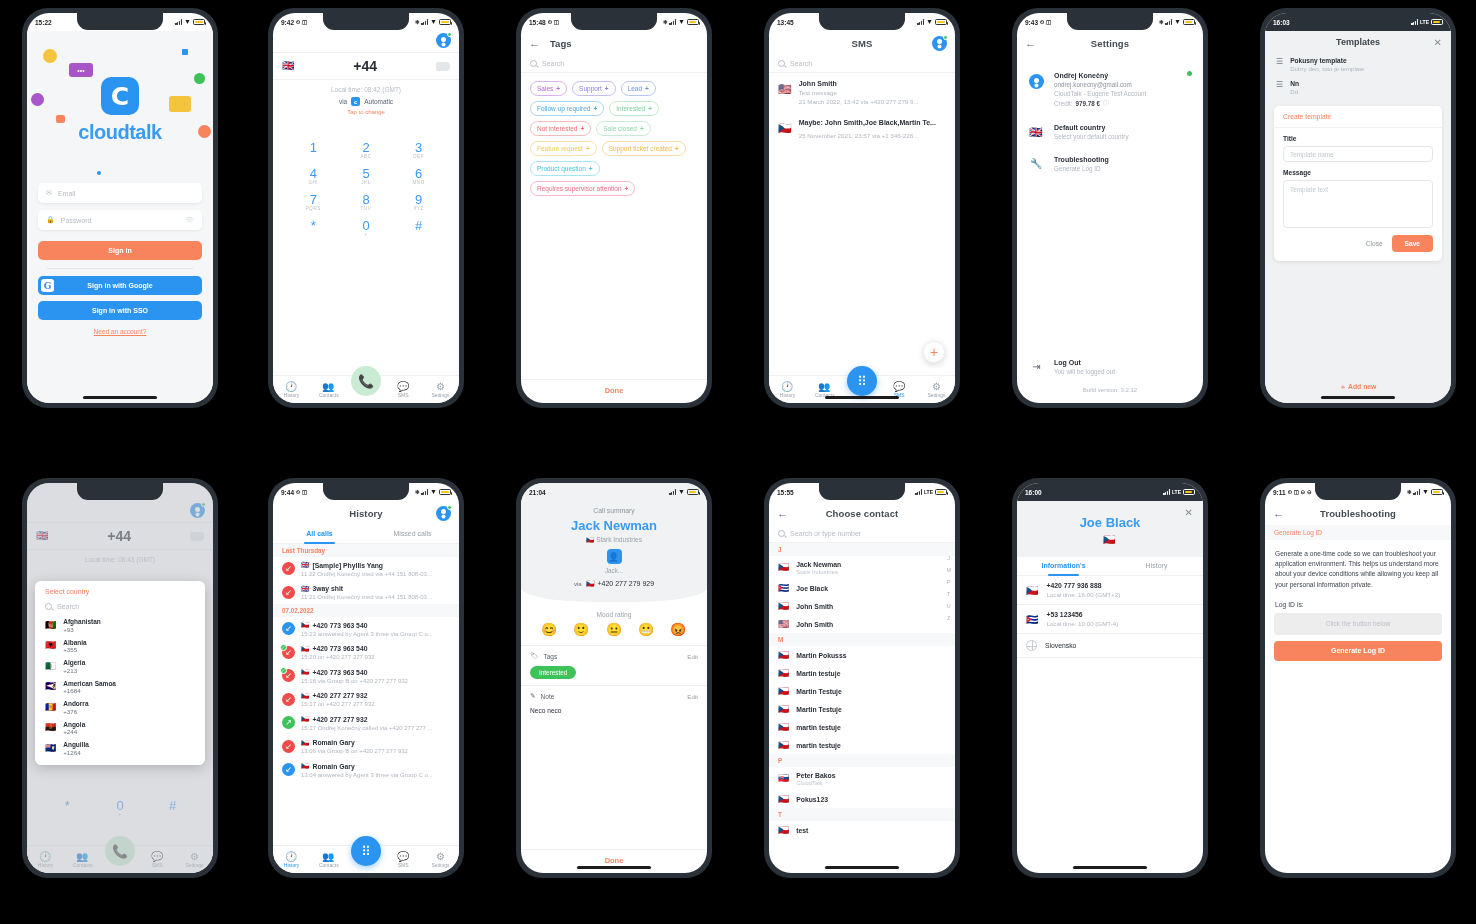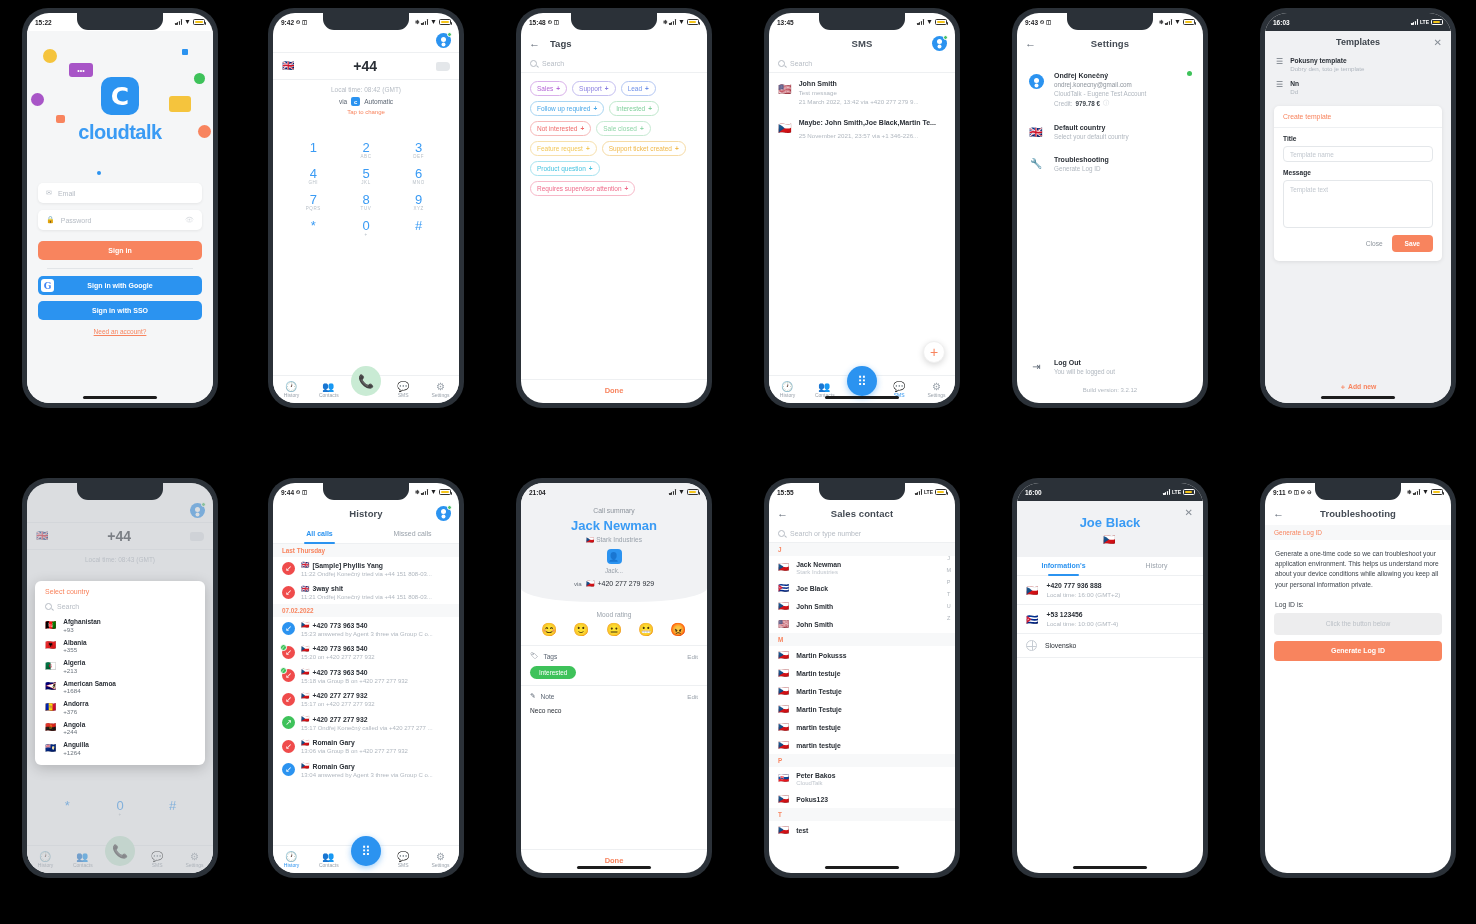--- a/index.html
+++ b/index.html
@@ -1045,21 +1045,21 @@
               <b></b>
             </span>
           <span style="font-size:5px;font-weight:bold;">LTE</span>
           <span class="batt">
               <i></i>
             </span>
         </div>
       </div>
       <div class="navbar">
         <span class="back-arrow">←</span>
-        <span class="nav-title">Sales contact</span>
+        <span class="nav-title">Choose contact</span>
       </div>
       <div class="searchrow">
         <span class="mag"></span>
         <span>Search or type number</span>
       </div>
       <div class="scroll">
         <div class="ct-sec">J</div>
         <div class="ct-item">
             <span class="fg">🇨🇿</span>
             <div>

